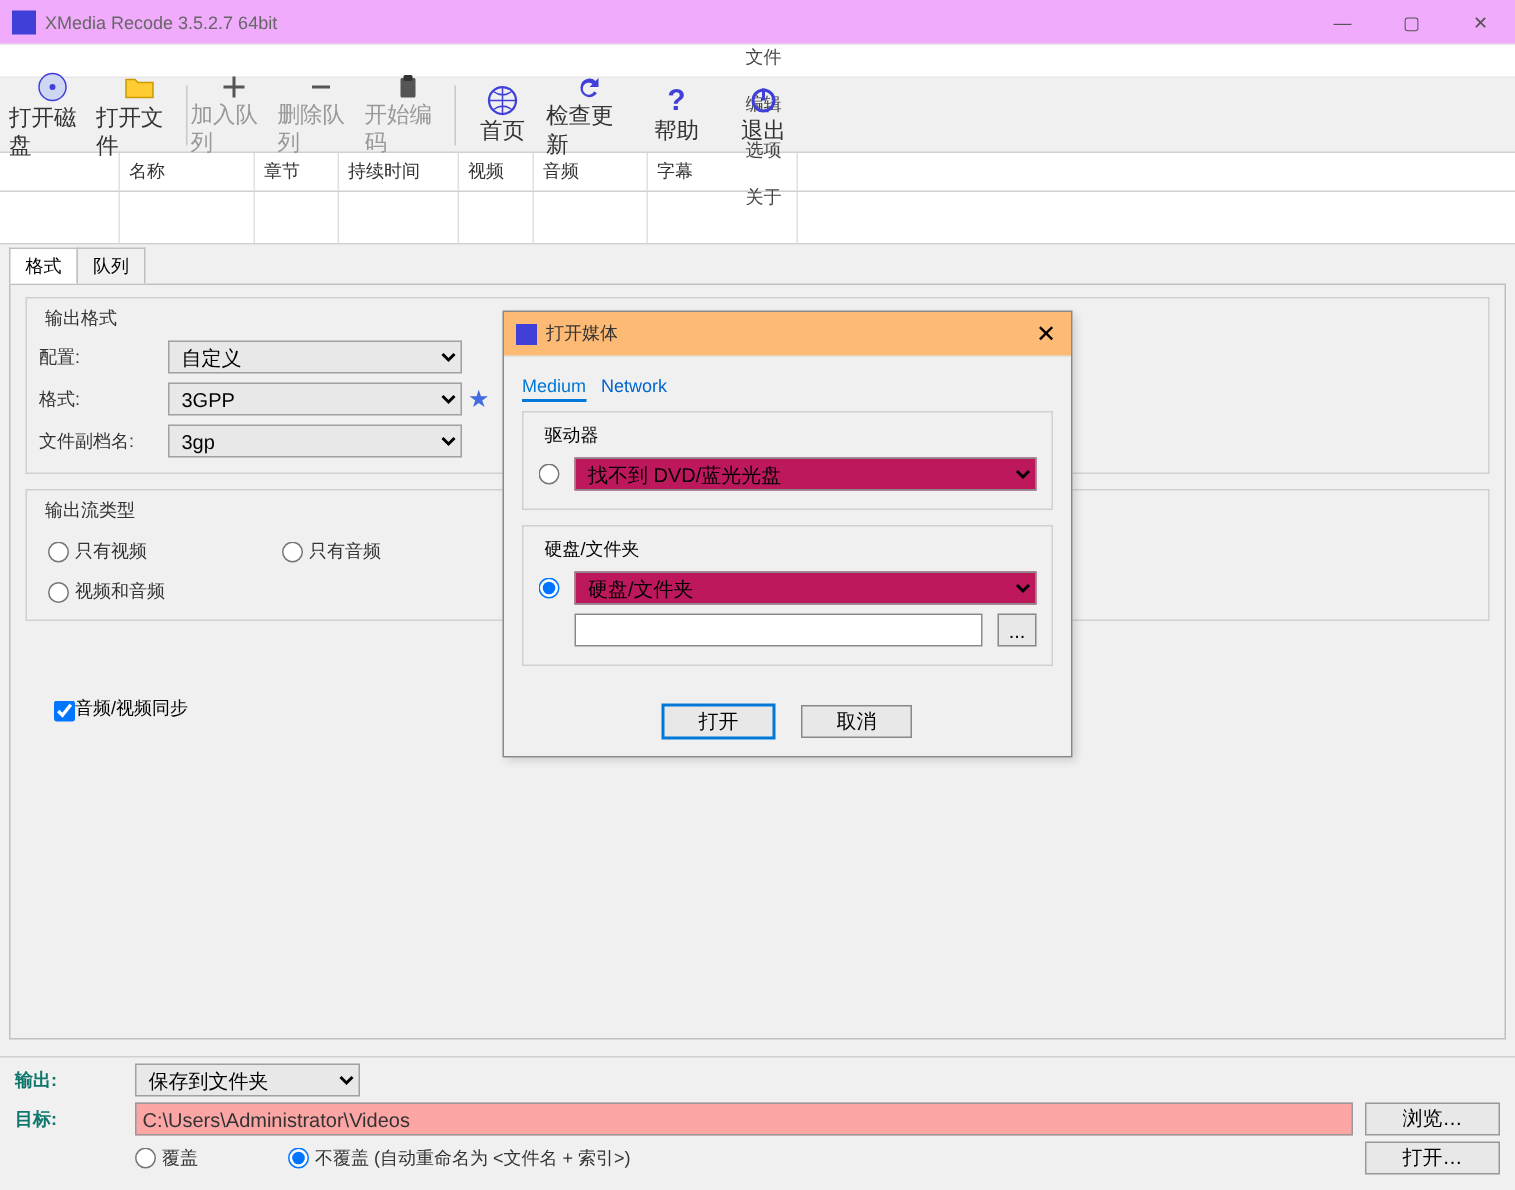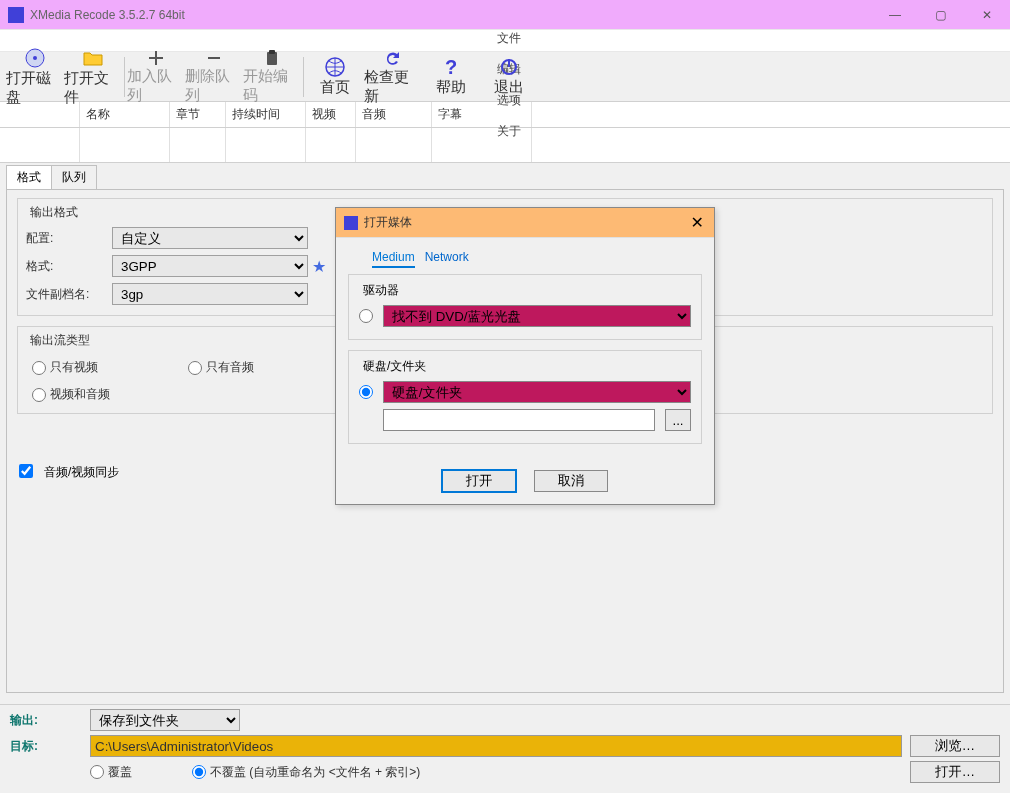--- a/index.html
+++ b/index.html
@@ -45,36 +45,36 @@
     .row { display: flex; align-items: center; margin-top: 6px; }
     .row label.lbl { width: 86px; color: #333; }
     select.sel { height: 22px; border: 1px solid #a0a0a0; background: #e8e8e8; padding: 1px 4px; }
     .sel-196 { width: 196px; }
     .star { margin-left: 4px; color: #446be0; font-size: 16px; }
     
     .radios { display: flex; gap: 90px; padding-left: 6px; }
     .radio-item { display: flex; align-items: center; gap: 4px; color: #333; }
     input[type=radio], input[type=checkbox] { width: 14px; height: 14px; }
     
-    .chk-row { display:flex; align-items:flex-start; gap:11px; margin-top: 50px; margin-left: 2px; }
+    .chk-row { display:flex; align-items:flex-end; gap:0; margin-top: 50px; margin-left: 19px; }
     
     .bottom-bar { position: absolute; bottom: 0; left: 0; right: 0; background: #f0f0f0; padding: 4px 10px 6px; border-top: 1px solid #d0d0d0; }
     .brow { display: flex; align-items: center; margin-bottom: 4px; }
     .brow .blbl { width: 80px; font-weight: bold; color: #0f766e; }
-    .pathbox { flex: 1; height: 22px; border: 1px solid #999; background: #eab308; padding: 2px 4px; color: #333; margin-right: 8px; }
+    .pathbox { flex: 1; height: 22px; border: 1px solid #999; background: #fca5a5; padding: 2px 4px; color: #333; margin-right: 8px; }
     .btn { width: 90px; height: 22px; border: 1px solid #999; background: #e8e8e8; cursor: pointer; }
     
     
     .dialog { position: absolute; left: 335px; top: 207px; width: 380px; background: #f0f0f0; border: 1px solid #888; box-shadow: 2px 2px 6px rgba(0,0,0,.15); }
     .dlg-title { height: 30px; background: #fdba74; display: flex; align-items: center; padding-left: 8px; border-bottom: 1px solid #e0e0e0; }
     .dlg-title .ico { width: 14px; height: 14px; background: #4040d8; margin-right: 6px; }
     .dlg-title .txt { flex: 1; color: #333; }
     .dlg-title .close { margin-right: 10px; font-size: 16px; cursor: pointer; }
     .dlg-body { padding: 10px 12px; }
-    .dlg-tabs { display: flex; gap: 10px; margin-bottom: 6px; margin-left: 24px; }
+    .dlg-tabs { display: flex; gap: 10px; margin-bottom: 6px; }
     .dlg-tab { color: #333; cursor: pointer; padding: 2px 0; }
     .dlg-tab.active { border-bottom: 2px solid #0078d7; color: #0078d7; }
     .dlg-tab.inactive { color: #0066cc; }
     .dlg-group { border: 1px solid #d0d0d0; padding: 8px 10px 12px; margin-bottom: 10px; }
     .dlg-group .legend { margin-top: -16px; background: #f0f0f0; padding: 0 4px; display: inline-block; }
     .dlg-row { display: flex; align-items: center; gap: 10px; margin-top: 6px; }
     .dlg-sel { flex: 1; height: 22px; border: 1px solid #888; background: #be185d; padding: 1px 4px; }
     .dlg-input { flex: 1; height: 22px; border: 1px solid #888; background: #fff; }
     .dlg-browse { width: 26px; height: 22px; border: 1px solid #888; background: #e8e8e8; cursor: pointer; text-align:center; }
     .dlg-footer { display: flex; justify-content: center; gap: 18px; padding: 6px 0 12px; }

